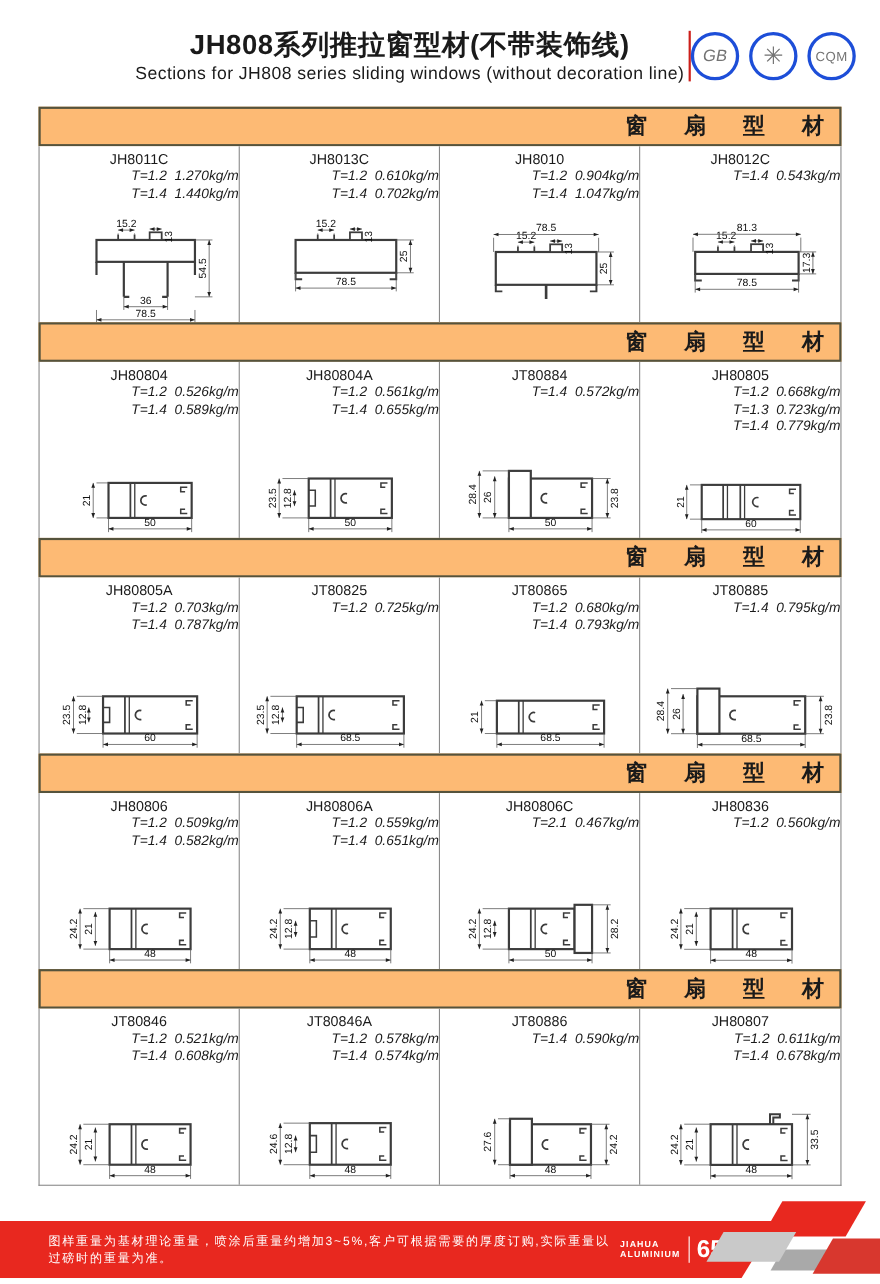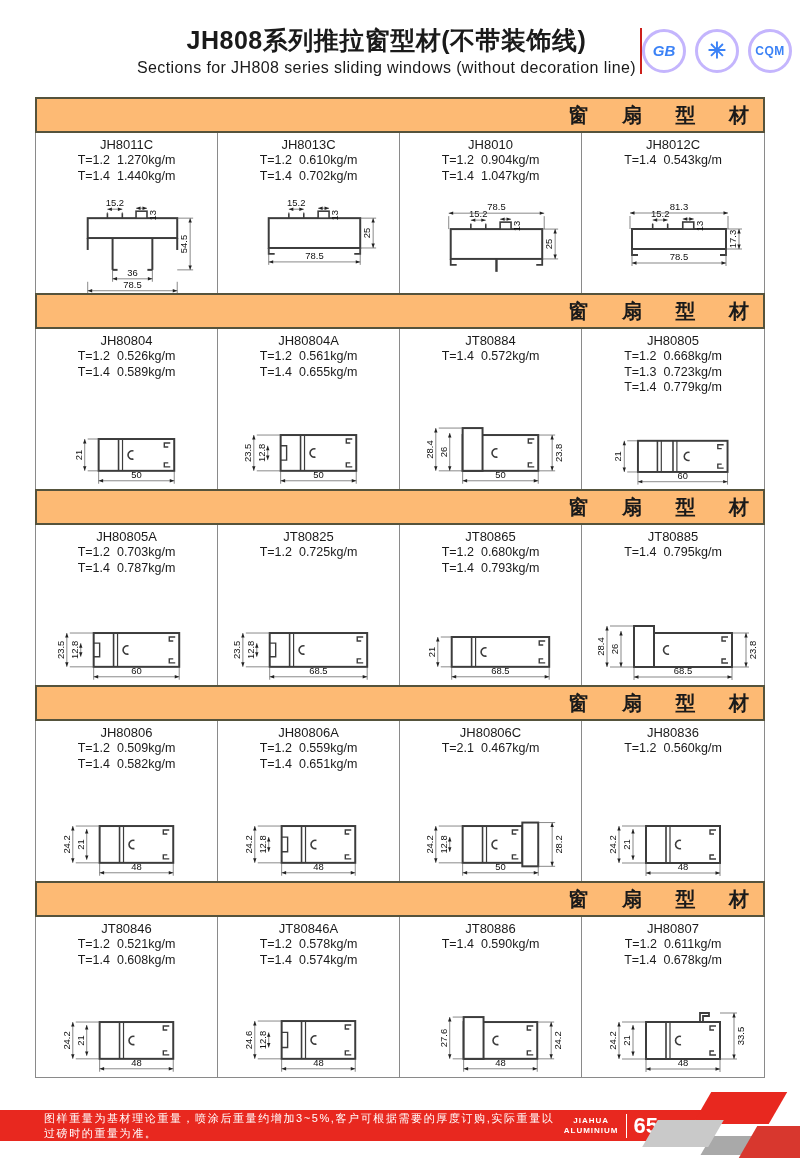--- a/index.html
+++ b/index.html
@@ -3,52 +3,52 @@
 <meta charset="utf-8">
 <style>
   html,body{margin:0;padding:0;}
   body{
     position:relative;width:800px;height:1167px;margin:0 auto;
     background:#ffffff;font-family:"Liberation Sans",sans-serif;color:#1a1a1a;
     overflow:hidden;
   }
   
   .page-header{display:flex;align-items:center;justify-content:flex-end;
-    padding:24px 4px 0 0;}
+    padding:24px 18px 0 0;}
   .title-block{text-align:center;margin-right:4px;}
   .title-block h1{margin:0;font-size:25px;font-weight:bold;letter-spacing:0.5px;}
   .subtitle{font-size:16px;letter-spacing:0.4px;margin-top:2px;}
   .logo-divider{width:2px;height:46px;background:#cc1f1a;}
   .logos{display:flex;gap:9px;align-items:center;padding-right:4px;}
-  .logo{width:44px;height:44px;border-radius:50%;border:3px solid #c4b5fd;
-    color:#3b82f6;display:flex;align-items:center;justify-content:center;
-    font-weight:bold;box-sizing:border-box;background:#fff;}
+  .logo{width:44px;height:44px;border-radius:50%;border:3px solid #1d4ed8;
+    color:#737373;display:flex;align-items:center;justify-content:center;
+    font-weight:normal;box-sizing:border-box;background:#fff;}
   .logo.gb{font-size:15px;font-style:italic;}
   .logo.seal{font-size:22px;}
   .logo.cqm{font-size:12px;letter-spacing:0.5px;}
   
   .content{margin:20px 35px 0 35px;}
   .band-header{background:#fdba74;border:2px solid #55533c;height:32px;line-height:32px;
     text-align:right;font-size:20px;font-weight:bold;letter-spacing:14px;text-indent:14px;
     box-sizing:content-box;}
   .band-row{display:grid;grid-template-columns:repeat(4,1fr);
     border-left:1px solid #8a8a8a;border-right:1px solid #8a8a8a;background:#fff;}
   .band:last-of-type .band-row{border-bottom:1px solid #8a8a8a;}
   .cell{height:160px;border-right:1px solid #8a8a8a;box-sizing:border-box;
     display:flex;flex-direction:column;padding-top:4px;overflow:hidden;}
   .cell:last-child{border-right:none;}
   .code{text-align:center;font-size:13px;line-height:16px;}
-  .specs{text-align:center;font-size:12.5px;line-height:15.5px;white-space:pre;}
+  .specs{text-align:right;font-size:12.5px;line-height:15.5px;white-space:pre;font-style:italic;}
   .draw{display:block;margin-top:auto;}
   
-  .footer-bar{position:absolute;left:0;top:1110px;width:706px;height:31px;background:#E8281F;
+  .footer-bar{position:absolute;left:0;top:1110px;width:706px;height:52px;background:#E8281F;
     clip-path:polygon(0 0,100% 0,calc(100% - 32px) 100%,0 100%);
     display:flex;align-items:center;box-sizing:border-box;padding:0 48px 0 44px;color:#fff;z-index:3;}
   .footer-note{font-size:11px;letter-spacing:1.6px;flex:1;}
-  .brand{text-align:center;font-size:8px;font-weight:bold;line-height:1.15;letter-spacing:1px;}
+  .brand{text-align:left;font-size:8px;font-weight:bold;line-height:1.15;letter-spacing:1px;}
   .page-divider{width:1px;height:24px;background:#fff;margin:0 7px 0 7px;}
   .page-num{font-size:22px;font-weight:bold;}
   .deco{position:absolute;transform:skewX(-30deg);}
   .deco.red-a{left:702px;top:1092px;width:76px;height:32px;background:#E8281F;z-index:4;}
   .deco.red-b{left:748px;top:1126px;width:76px;height:32px;background:#d8372e;z-index:2;}
   .deco.gray-a{left:650px;top:1120px;width:66px;height:27px;background:#c9c9c9;z-index:5;}
   .deco.maroon{left:706px;top:1136px;width:56px;height:19px;background:#a9a9a9;z-index:1;}
 </style>
 </head>
 <body>

